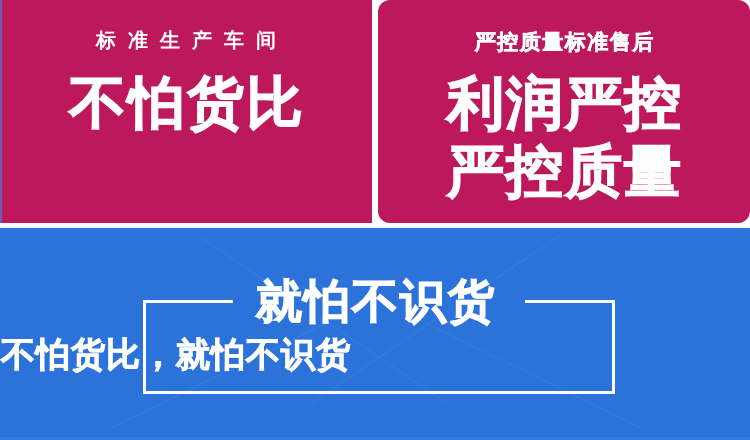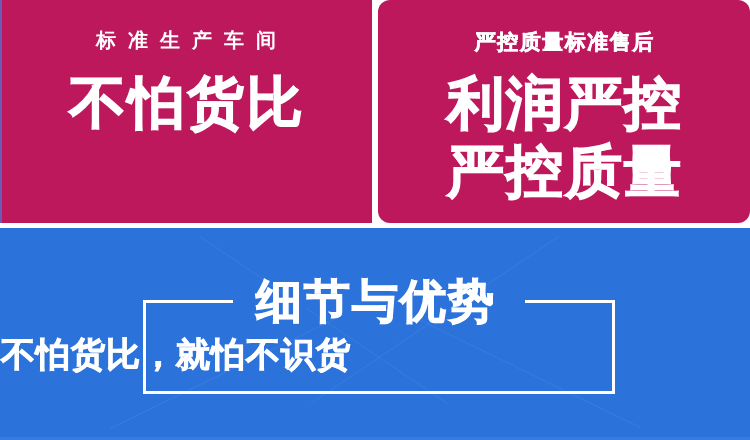--- a/index.html
+++ b/index.html
@@ -174,17 +174,17 @@
 
   <div class="panel-bottom">
     <div class="diag diag-a"></div>
     <div class="diag diag-b"></div>
     <div class="diag diag-c"></div>
     <div class="diag diag-d"></div>
 
     <div class="frame"></div>
     <div class="frame-gap"></div>
 
-    <div class="section-title">细节与优势</div>
+    <div class="section-title">就怕不识货</div>
     <div class="section-sub">不怕货比，就怕不识货</div>
   </div>
 
 </div>
 
 </body></html>

